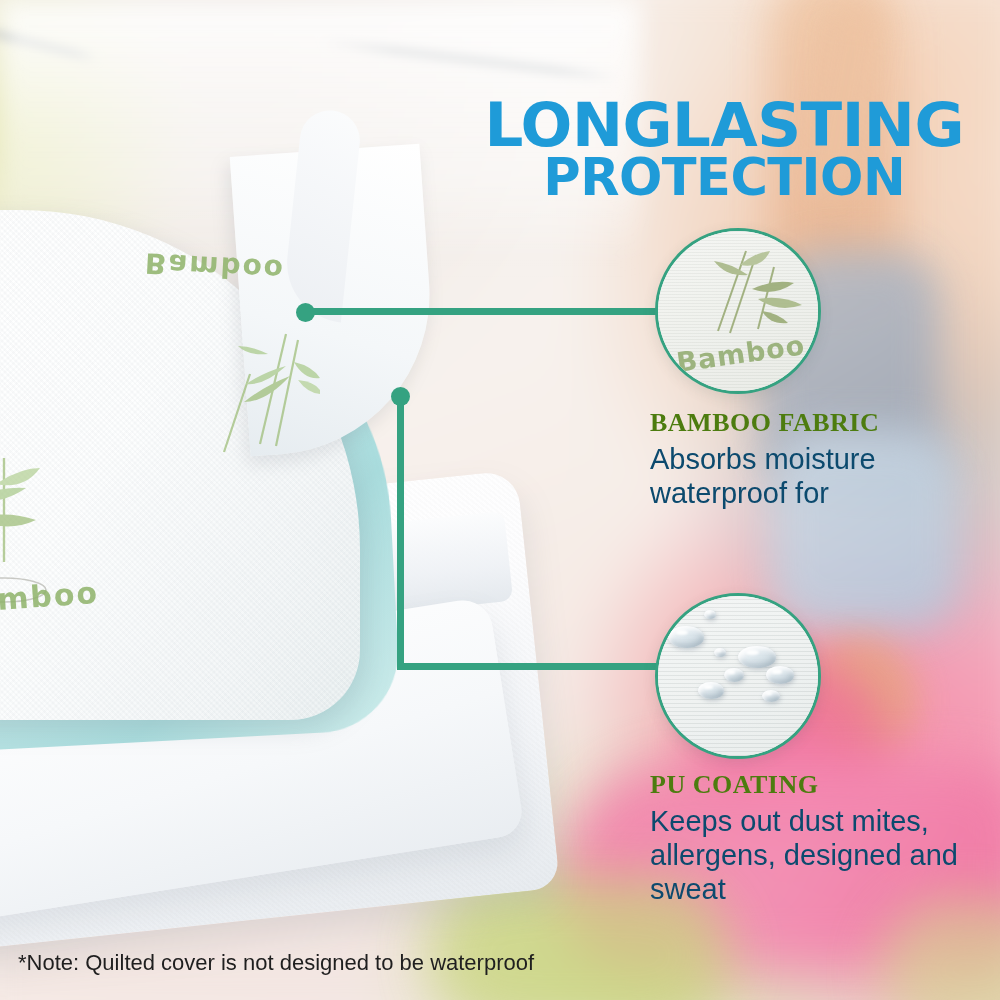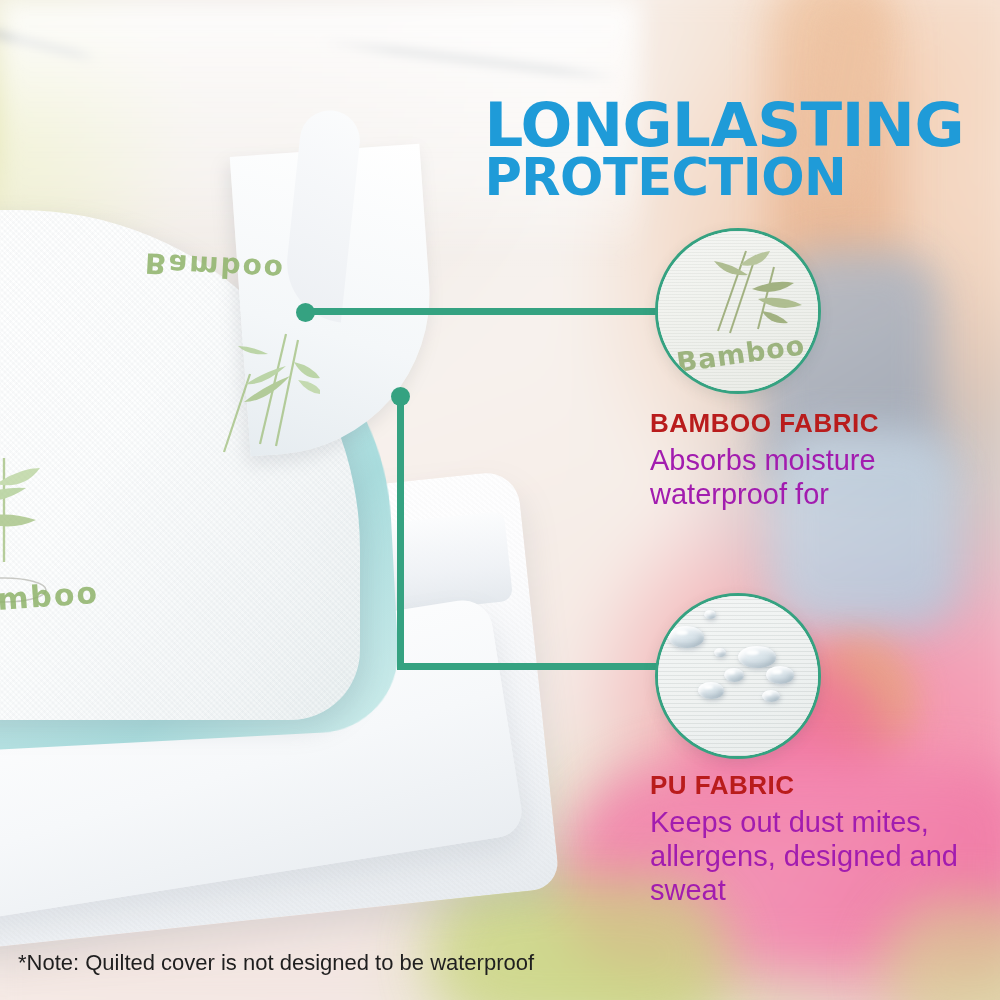--- a/index.html
+++ b/index.html
@@ -297,41 +297,41 @@
     width: 19px; height: 19px;
     border-radius: 50%;
     background: #35a281;
   }
 
   
   .headline {
     position: absolute;
     right: 36px;
     top: 96px;
-    text-align: left;
+    text-align: center;
     color: #1f9bd8;
     font-family: "DejaVu Sans", sans-serif;
     font-weight: 700;
     font-size: 61px;
     line-height: 0.95;
     letter-spacing: -0.5px;
   }
   .headline .line2 { display: block; font-size: 51px; }
 
   .callout-text { position: absolute; }
   .callout-heading {
-    color: #b91c1c;
-    font-family: Liberation Sans, sans-serif;
+    color: #4d7c0f;
+    font-family: Liberation Serif, serif;
     font-weight: 700;
     font-size: 26px;
     letter-spacing: 0.5px;
     margin-bottom: 4px;
   }
   .callout-body {
-    color: #a21caf;
+    color: #0c4a6e;
     font-family: "Liberation Sans", sans-serif;
     font-weight: 400;
     font-size: 29px;
     line-height: 1.18;
   }
   .callout-body span { display: block; }
 
   .footnote {
     position: absolute;
     left: 18px;
@@ -454,21 +454,21 @@
 
   <div class="callout-text" style="left:650px; top:408px;">
     <div class="callout-heading">BAMBOO FABRIC</div>
     <div class="callout-body">
       <span>Absorbs moisture</span>
       <span>waterproof for</span>
     </div>
   </div>
 
   <div class="callout-text" style="left:650px; top:770px;">
-    <div class="callout-heading">PU FABRIC</div>
+    <div class="callout-heading">PU COATING</div>
     <div class="callout-body">
       <span>Keeps out dust mites,</span>
       <span>allergens, designed and</span>
       <span>sweat</span>
     </div>
   </div>
 
   <div class="footnote">*Note: Quilted cover is not designed to be waterproof</div>
 
 </div>

